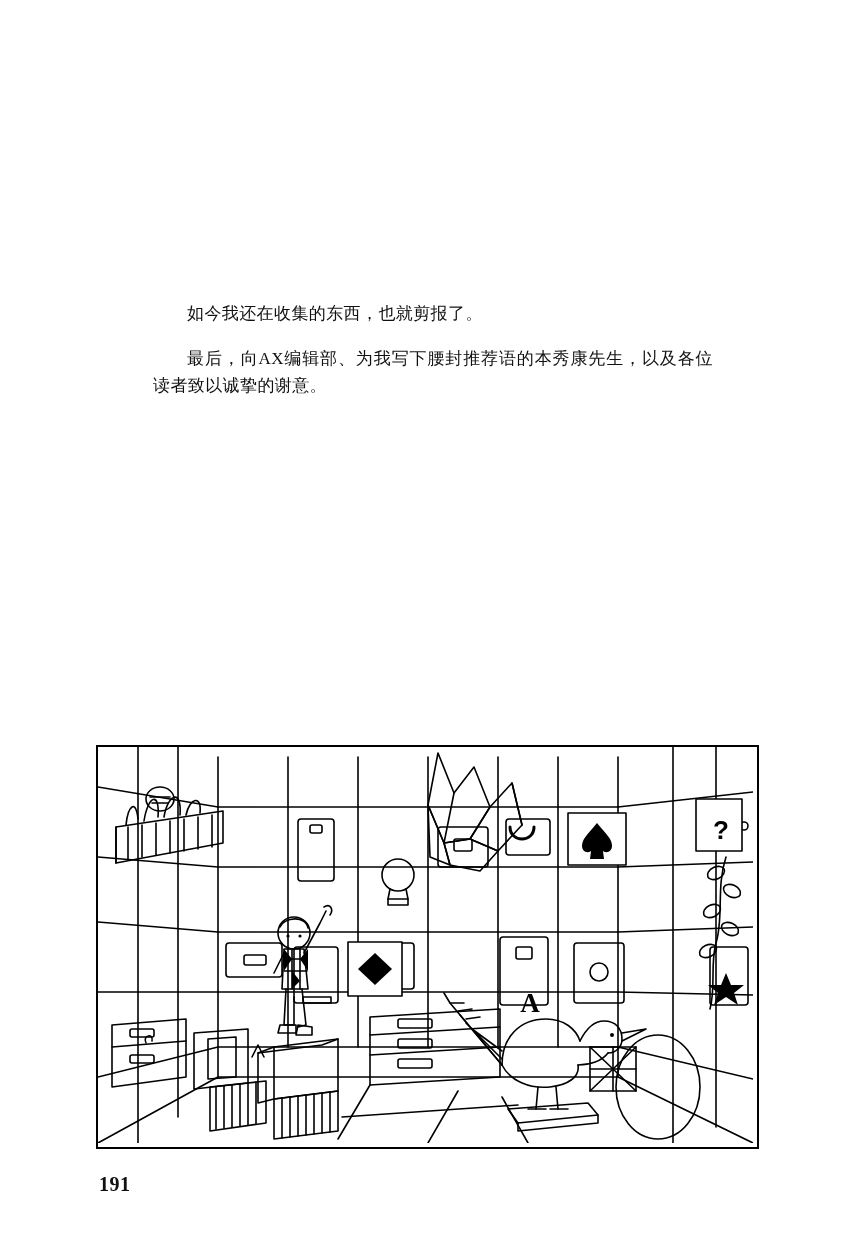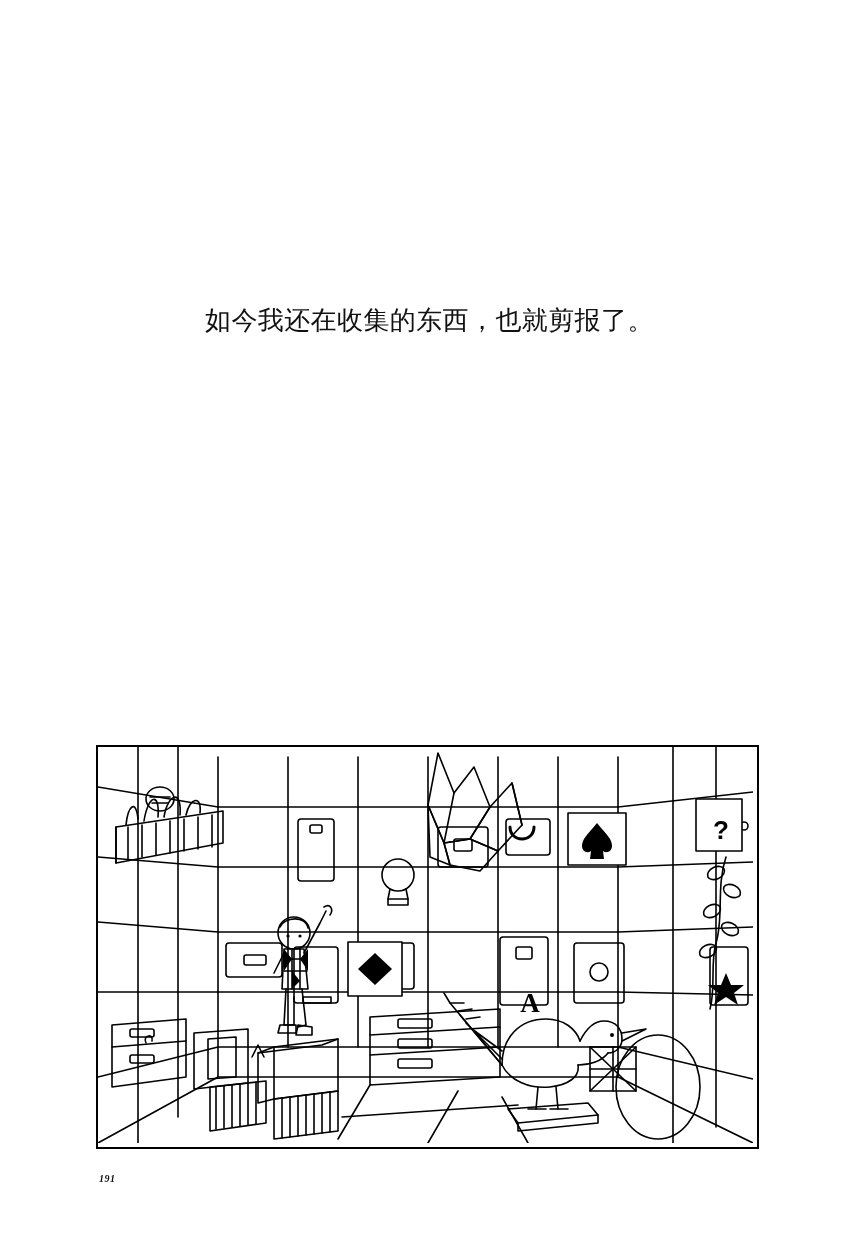--- a/index.html
+++ b/index.html
@@ -15,21 +15,21 @@
     overflow: hidden;
     font-family: "Liberation Serif", "DejaVu Serif", serif;
   }
   .text-block {
     position: absolute;
     left: 153px;
     top: 300px;
     width: 560px;
   }
   .para {
-    font-size: 26px;
+    font-size: 17px;
     line-height: 1.62;
     color: #111111;
     text-indent: 2em;
     margin: 0 0 17px 0;
     text-align: justify;
     letter-spacing: 0.4px;
   }
   .para:last-child { margin-bottom: 0; }
 
   
@@ -43,34 +43,34 @@
     background: #fff;
     overflow: hidden;
   }
   .illustration svg { display: block; }
 
   .page-number {
     position: absolute;
     left: 99px;
     top: 1173px;
     font-family: "Liberation Serif", "DejaVu Serif", serif;
-    font-size: 10px;
+    font-size: 20px;
     font-weight: bold;
-    font-style: italic;
     color: #111;
     letter-spacing: 0.5px;
   }
 </style>
 </head>
 <body>
 
 <div class="page">
 
   <div class="text-block">
     <p class="para">如今我还在收集的东西，也就剪报了。</p>
+    <p class="para">最后，向AX编辑部、为我写下腰封推荐语的本秀康先生，以及各位读者致以诚挚的谢意。</p>
   </div>
 
   <div class="illustration">
     <svg width="655" height="396" viewBox="0 0 655 396" xmlns="http://www.w3.org/2000/svg">
       <rect x="0" y="0" width="655" height="396" fill="#ffffff"></rect>
       <g fill="none" stroke="#000000" stroke-width="1.6" stroke-linejoin="round" stroke-linecap="round">
 
         <path d="M0 330 L120 300 L520 300 L655 332"></path>
         <path d="M0 396 L120 330"></path>
         <path d="M655 396 L520 330"></path>

